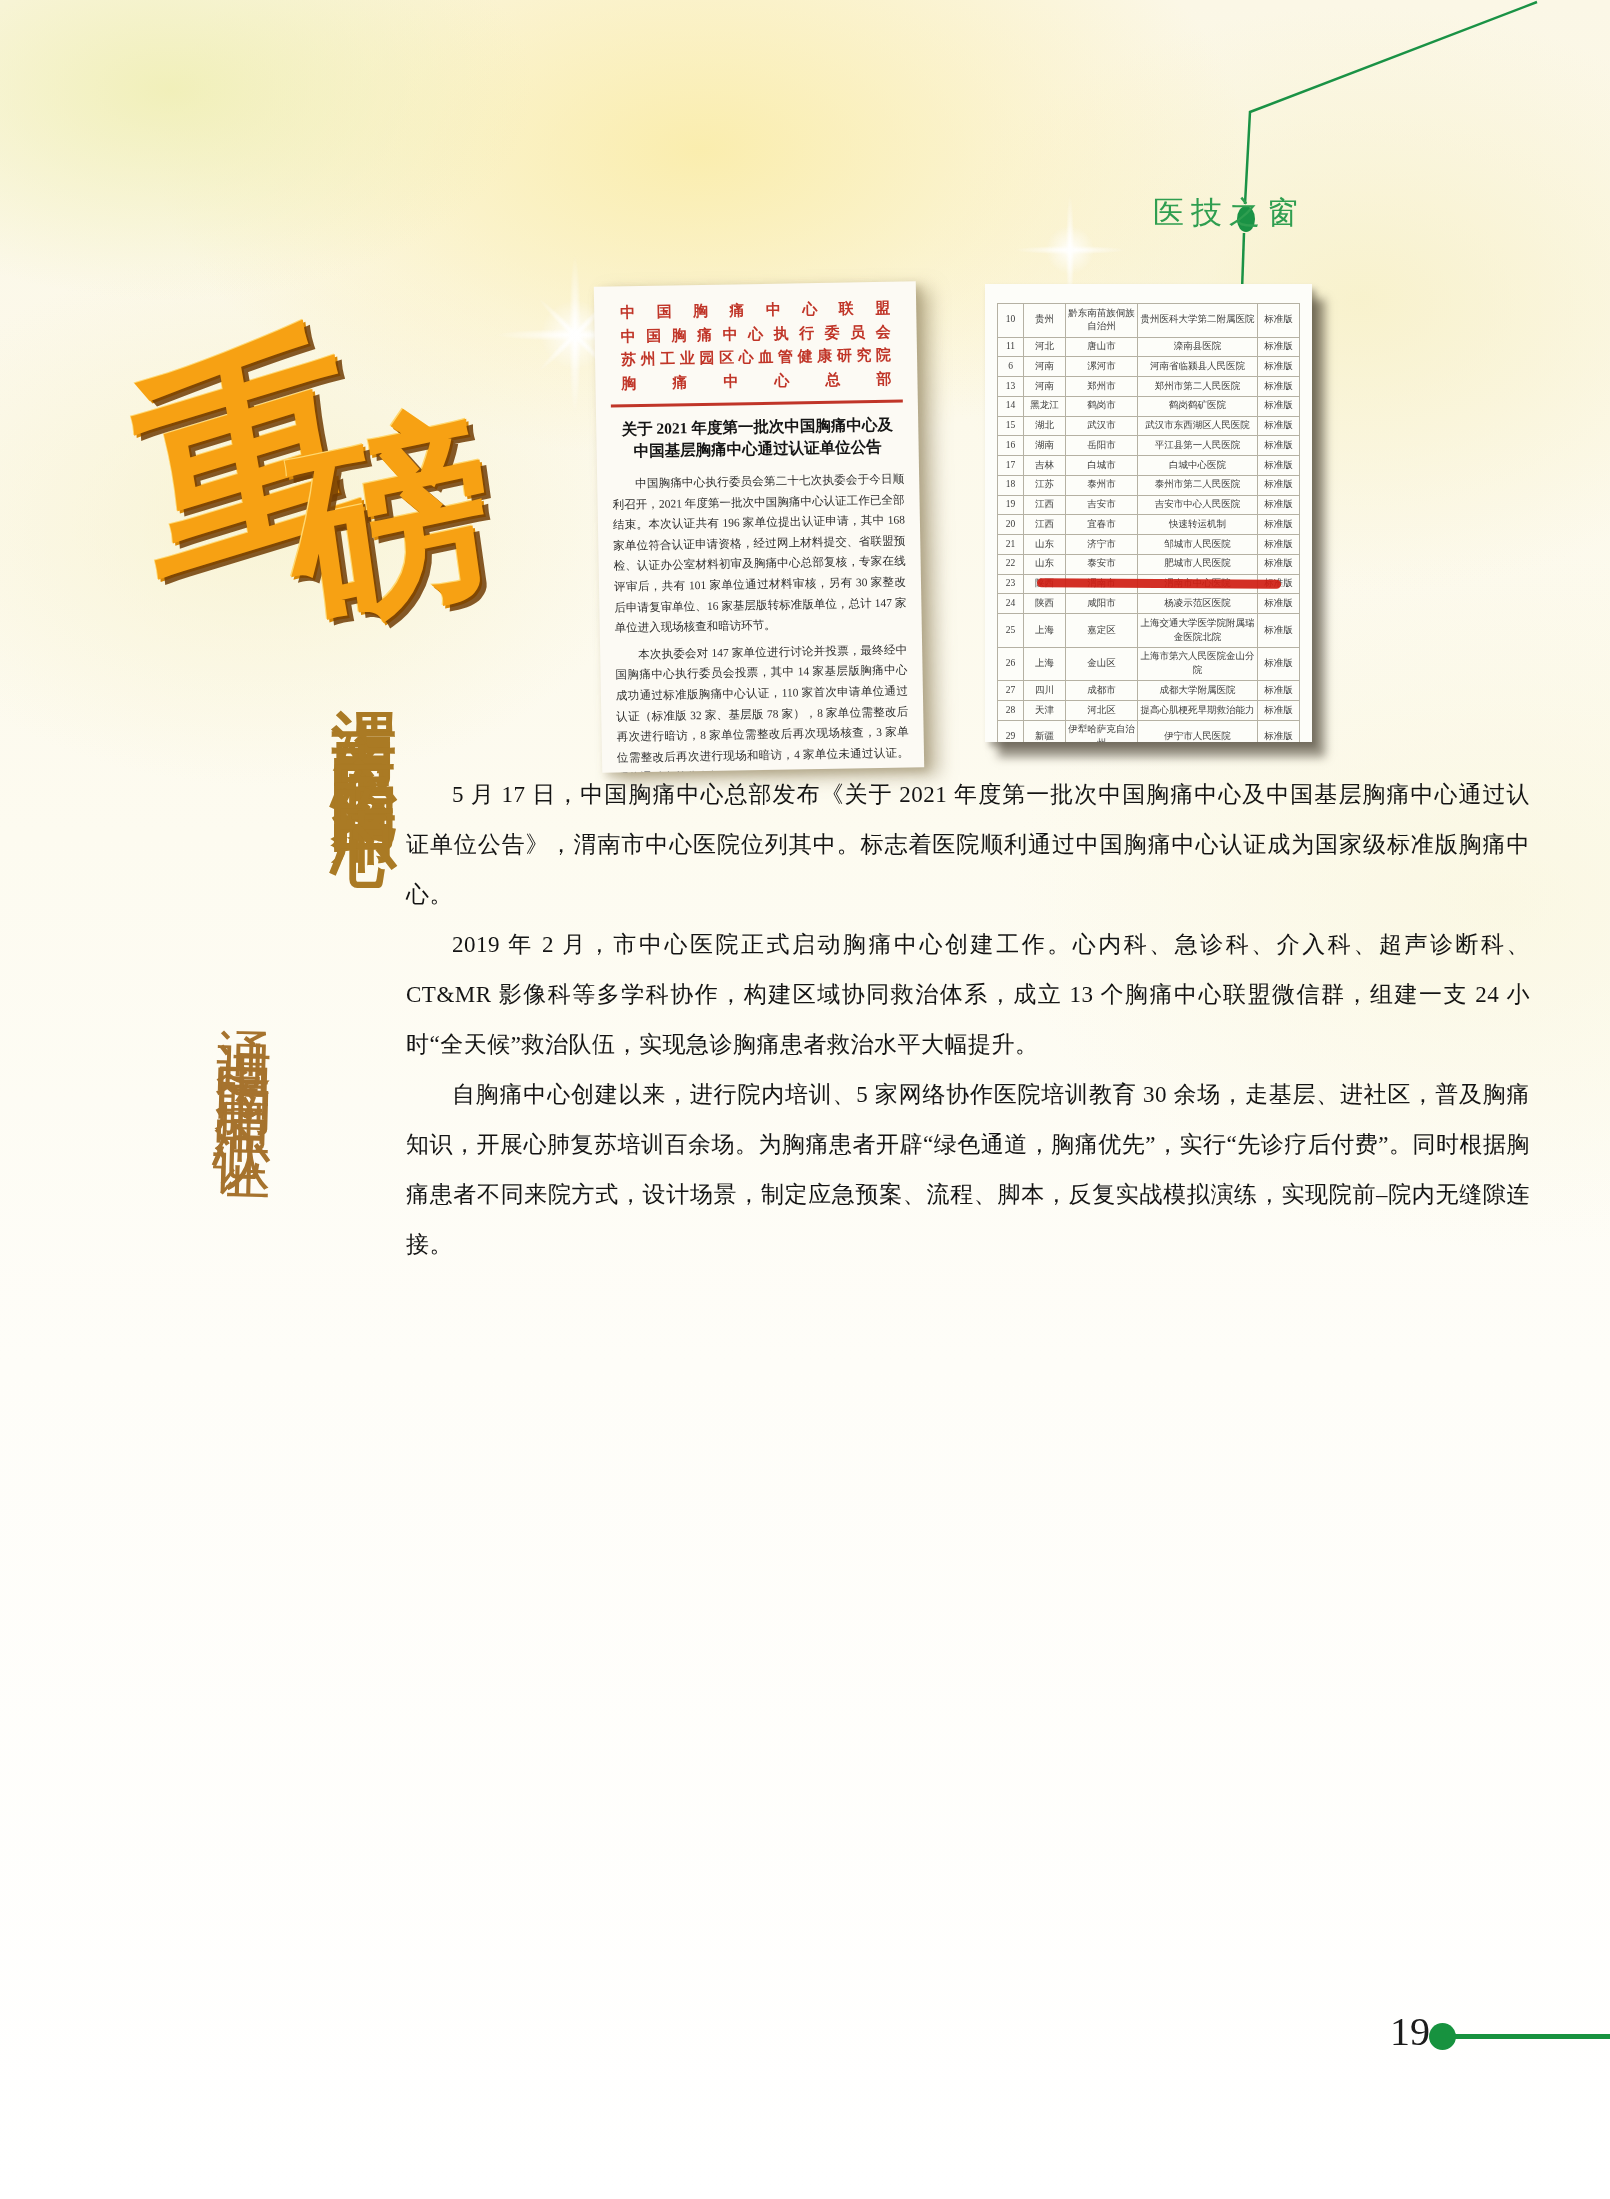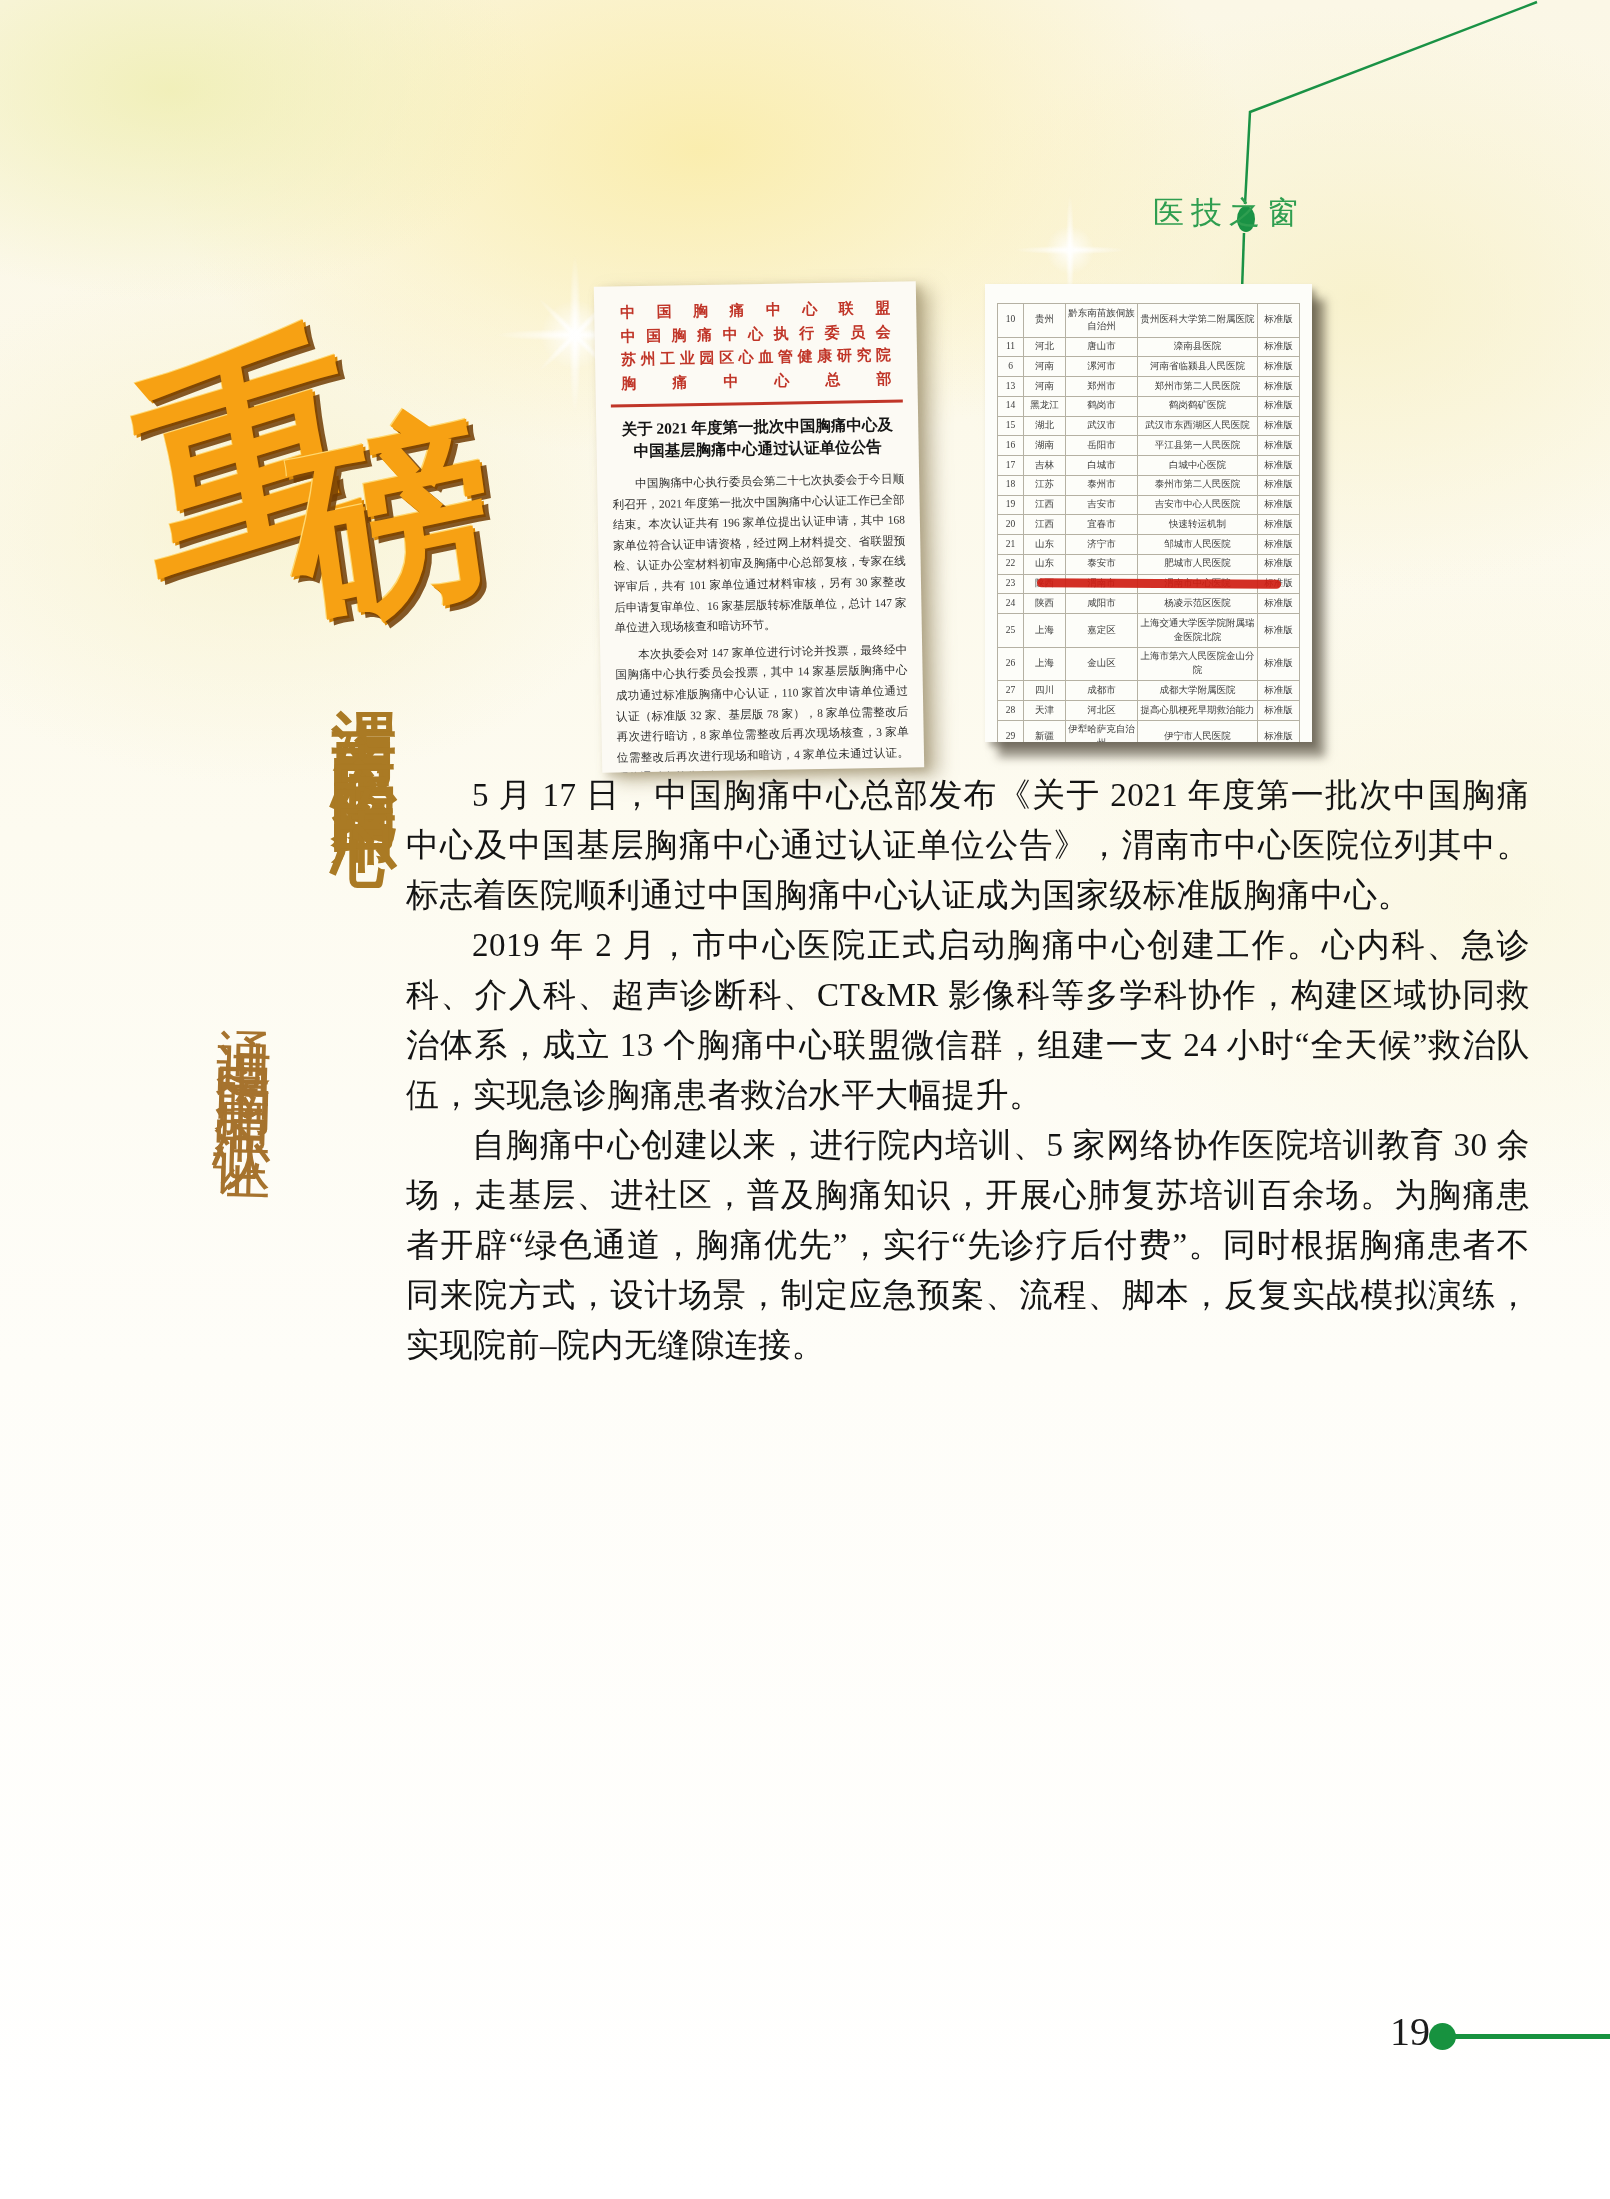--- a/index.html
+++ b/index.html
@@ -67,21 +67,21 @@
 
   
   .vtitle-main{left:320px;top:658px;height:860px;writing-mode:vertical-rl;text-orientation:upright;
     font-size:65px;font-weight:bold;color:#aa7a24;letter-spacing:11px;
     font-family:"Liberation Serif","DejaVu Serif",serif;}
   .vtitle-sub{left:198px;top:982px;height:760px;writing-mode:vertical-rl;text-orientation:upright;
     font-size:58px;color:#a6732e;letter-spacing:13px;transform:rotate(1.5deg);
     font-family:"DejaVu Serif",serif;}
 
   
-  .article{left:406px;top:770px;width:1124px;font-size:33px;line-height:50px;
+  .article{left:406px;top:770px;width:1124px;font-size:23px;line-height:50px;
     text-align:justify;color:#141414;}
   .article p{margin:0;text-indent:2em;letter-spacing:.5px;}
 
   
   .page-num{left:1390px;top:2008px;font-size:40px;color:#1c1c1c;}
   .footer-dot{left:1429px;top:2023px;width:27px;height:27px;border-radius:50%;background:#17923f;}
   .footer-line{left:1452px;top:2034px;width:158px;height:5px;background:#17923f;}
 </style>
 </head>
 <body>

